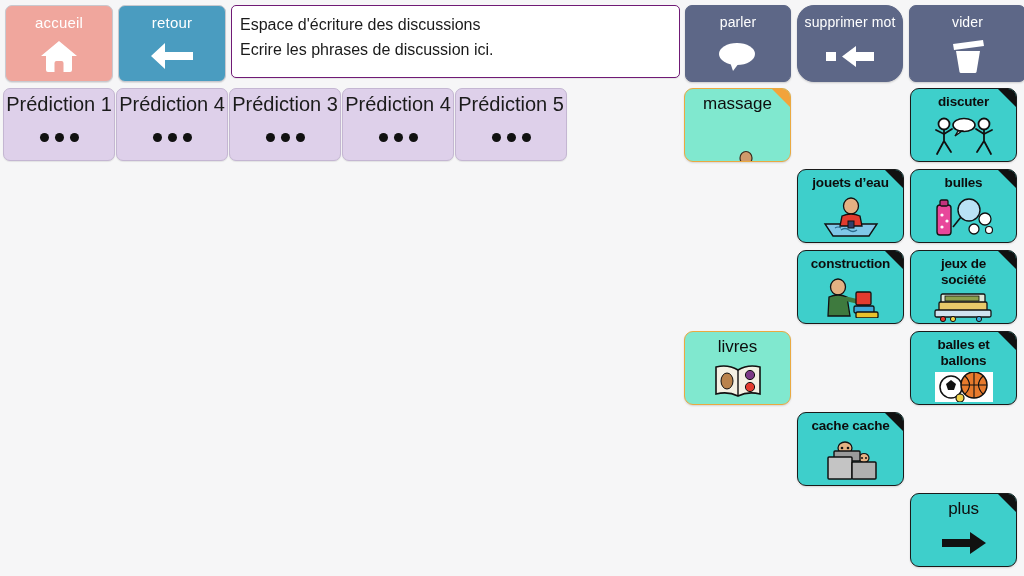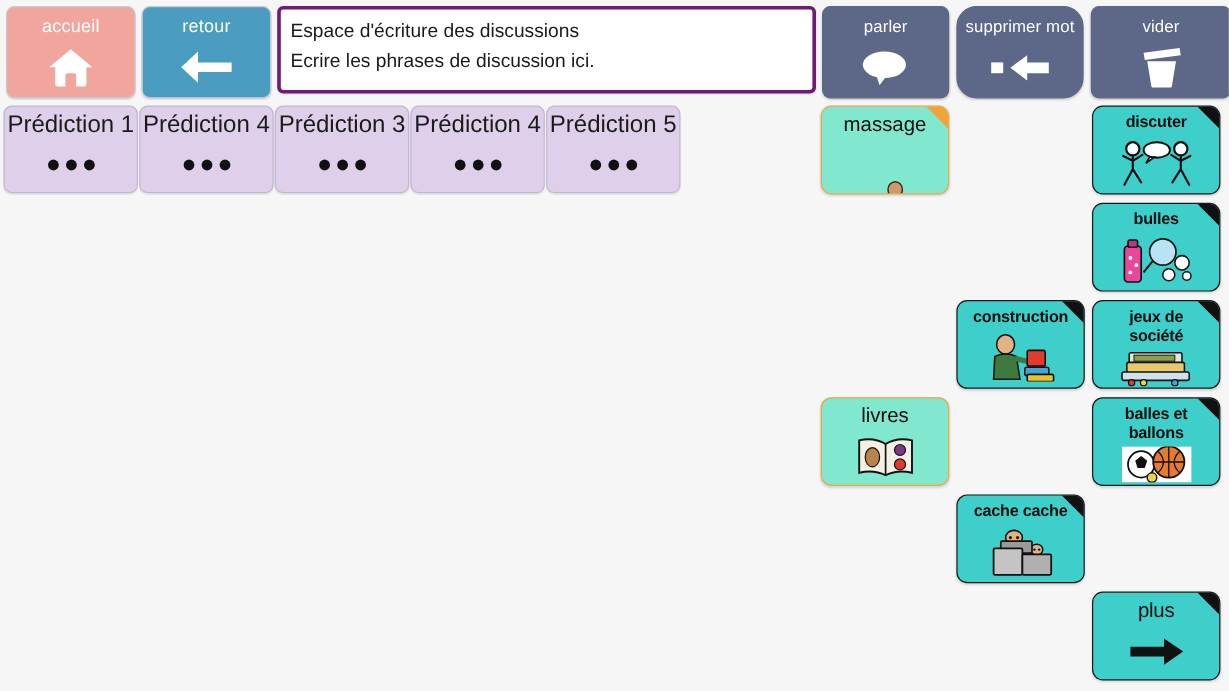--- a/index.html
+++ b/index.html
@@ -73,21 +73,21 @@
   }
   .pred .dots i{
     width:9px;height:9px;border-radius:50%;background:#111;display:block;
   }
 
   
   .writearea{
     position:absolute;
     box-sizing:border-box;
     background:#ffffff;
-    border:3px solid #701a75;
+    border:1px solid #701a75;
     border-radius:5px;
     padding:6px 8px 0 8px;
     box-shadow:0 1px 1px rgba(0,0,0,.07);
   }
   .writearea .line{
     color:#1a1a1a;
     font-size:16px;
     line-height:25px;
     white-space:nowrap;
   }
@@ -288,20 +288,36 @@
           <circle cx="55" cy="8" r="5.5" fill="#fff"></circle>
           <path d="M55 14 L55 25 L62 38 M55 25 L48 36"></path>
           <path d="M55 18 L63 14 M55 18 L47 13"></path>
         </g>
         <ellipse cx="35" cy="9" rx="11" ry="6.5" fill="#fff" stroke="#111" stroke-width="1.6"></ellipse>
         <path d="M29 15 L26 20 L33 15 Z" fill="#fff" stroke="#111" stroke-width="1.4"></path>
       </svg>
     </div>
   </div>
 
+  <div class="cell act" style="left:797px;top:169px;width:107px;height:74px;">
+    <div class="corner"></div>
+    <div class="lbl">jouets d’eau</div>
+    <div class="pic">
+      <svg width="72" height="40" viewBox="0 0 72 40">
+
+        <path d="M10 27 L62 27 L54 39 L18 39 Z" fill="#7fc7e8" stroke="#111" stroke-width="1.4"></path>
+        <path d="M26 33 q4 -3 8 0 q4 3 8 0" stroke="#2a6b8d" stroke-width="1.3" fill="none"></path>
+        <path d="M20 31 q3 -2 6 0" stroke="#2a6b8d" stroke-width="1.2" fill="none"></path>
+
+        <ellipse cx="36" cy="9" rx="7.5" ry="8" fill="#e3b183" stroke="#111" stroke-width="1.3"></ellipse>
+        <path d="M27 19 Q36 15 45 19 L47 29 L25 29 Z" fill="#e23b2e" stroke="#111" stroke-width="1.3"></path>
+        <rect x="33" y="24" width="6" height="7" fill="#2f3f6b" stroke="#111" stroke-width="1"></rect>
+      </svg>
+    </div>
+  </div>
 
   <div class="cell act" style="left:910px;top:169px;width:107px;height:74px;">
     <div class="corner"></div>
     <div class="lbl">bulles</div>
     <div class="pic">
       <svg width="74" height="40" viewBox="0 0 74 40">
         <rect x="10" y="8" width="14" height="30" rx="3" fill="#e8479b" stroke="#111" stroke-width="1.4"></rect>
         <rect x="13" y="3" width="8" height="6" rx="1.5" fill="#c2327d" stroke="#111" stroke-width="1.3"></rect>
         <circle cx="15" cy="18" r="1.6" fill="#fff"></circle>
           <circle cx="20" cy="24" r="1.6" fill="#fff"></circle>

